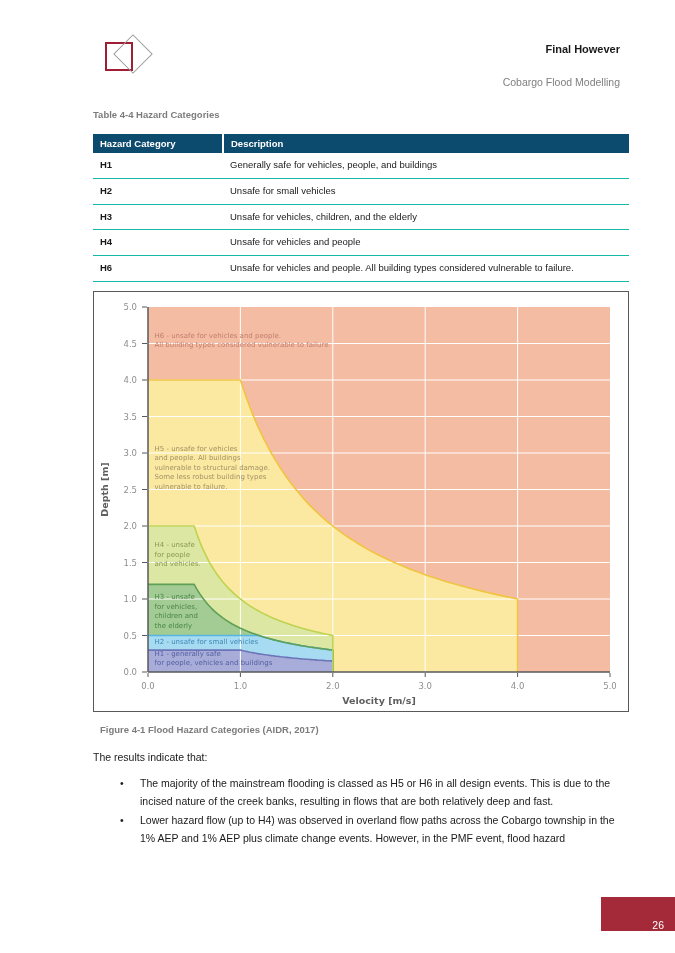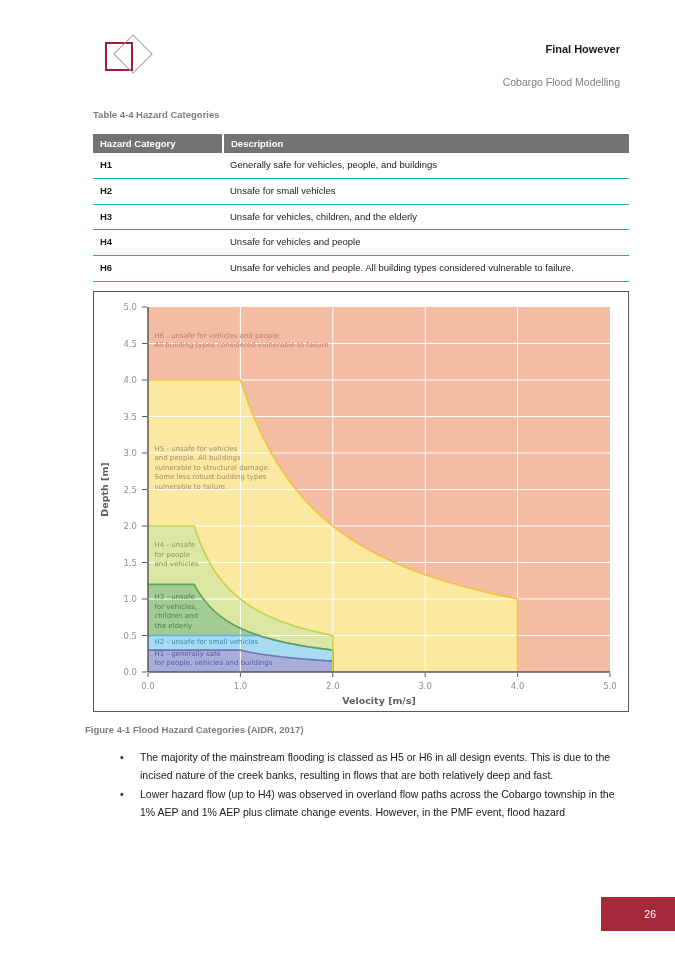--- a/index.html
+++ b/index.html
@@ -37,55 +37,55 @@
   
   .table-caption {
     position: absolute; left: 93px; top: 109px;
     font-size: 9.5px; font-weight: bold; color: #7c7c7c;
   }
   .hazard-table {
     position: absolute; left: 93px; top: 134px; width: 536px;
     border-collapse: collapse; font-size: 9.5px; table-layout: fixed;
   }
   .hazard-table th {
-    background: #737373; color: #fff; text-align: left;
+    background: #0c4a6e; color: #fff; text-align: left;
     padding: 4px 7px; font-size: 9.5px;
   }
   .hazard-table th.col-cat { width: 130px; border-right: 2px solid #fff; }
   .hazard-table td {
     padding: 6px 7px; border-bottom: 1px solid #14b8a6;
     vertical-align: top; line-height: 1.35;
   }
   .hazard-table td.cat { font-weight: bold; }
 
   
   .figure-box {
     position: absolute; left: 93px; top: 291px; width: 536px; height: 421px;
     border: 1px solid #58595b; background: #fff;
   }
   .figure-caption {
-    position: absolute; left: 85px; top: 724px;
+    position: absolute; left: 100px; top: 724px;
     font-size: 9.5px; font-weight: bold; color: #7c7c7c;
   }
   .tick-label { font-family: "DejaVu Sans", sans-serif; font-size: 8.5px; fill: #8f8f8f; }
   .axis-title { font-family: "DejaVu Sans", sans-serif; font-size: 9.5px; font-weight: bold; fill: #5f5f5f; }
   .zone-label { font-family: "DejaVu Sans", sans-serif; font-size: 7px; }
 
   
   .results { position: absolute; left: 93px; top: 748px; width: 532px; font-size: 10.5px; line-height: 18px; }
   .results-intro { margin-bottom: 8px; }
   .bullet { display: flex; padding-left: 27px; margin-bottom: 1px; }
   .bullet-marker { width: 20px; flex: 0 0 20px; }
   .bullet-text { flex: 1; }
 
   
   .page-footer {
     position: absolute; right: 0; top: 897px; width: 74px; height: 34px;
     background: #a42a3a; color: #fff; font-size: 10.5px;
-    display: flex; align-items: center; justify-content: flex-end; padding-right: 19px; margin-left: 27px;
+    display: flex; align-items: flex-end; justify-content: flex-end; padding-right: 11px; margin-left: 27px;
   }
 </style>
 </head>
 <body>
 
 <div class="logo">
   <div class="logo-square-red"></div>
   <div class="logo-square-gray"></div>
 </div>
 
@@ -206,20 +206,21 @@
       <text x="60.468" y="326" fill="#4c8549" class="zone-label">children and</text>
       <text x="60.468" y="335.5" fill="#4c8549" class="zone-label">the elderly</text>
       <text x="60.468" y="352.26" fill="#3f87b5" class="zone-label">H2 - unsafe for small vehicles</text>
       <text x="60.468" y="363.94" fill="#555ea0" class="zone-label">H1 - generally safe</text>
       <text x="60.468" y="373.44" fill="#555ea0" class="zone-label">for people, vehicles and buildings</text>
     </svg>
 </div>
 <div class="figure-caption">Figure 4-1 Flood Hazard Categories (AIDR, 2017)</div>
 
 <div class="results">
+  <div class="results-intro">The results indicate that:</div>
   <div class="bullet">
     <span class="bullet-marker">•</span>
     <span class="bullet-text">The majority of the mainstream flooding is classed as H5 or H6 in all design events. This is due to the incised nature of the creek banks, resulting in flows that are both relatively deep and fast.</span>
   </div>
   <div class="bullet">
     <span class="bullet-marker">•</span>
     <span class="bullet-text">Lower hazard flow (up to H4) was observed in overland flow paths across the Cobargo township in the 1% AEP and 1% AEP plus climate change events. However, in the PMF event, flood hazard</span>
   </div>
 </div>
 

